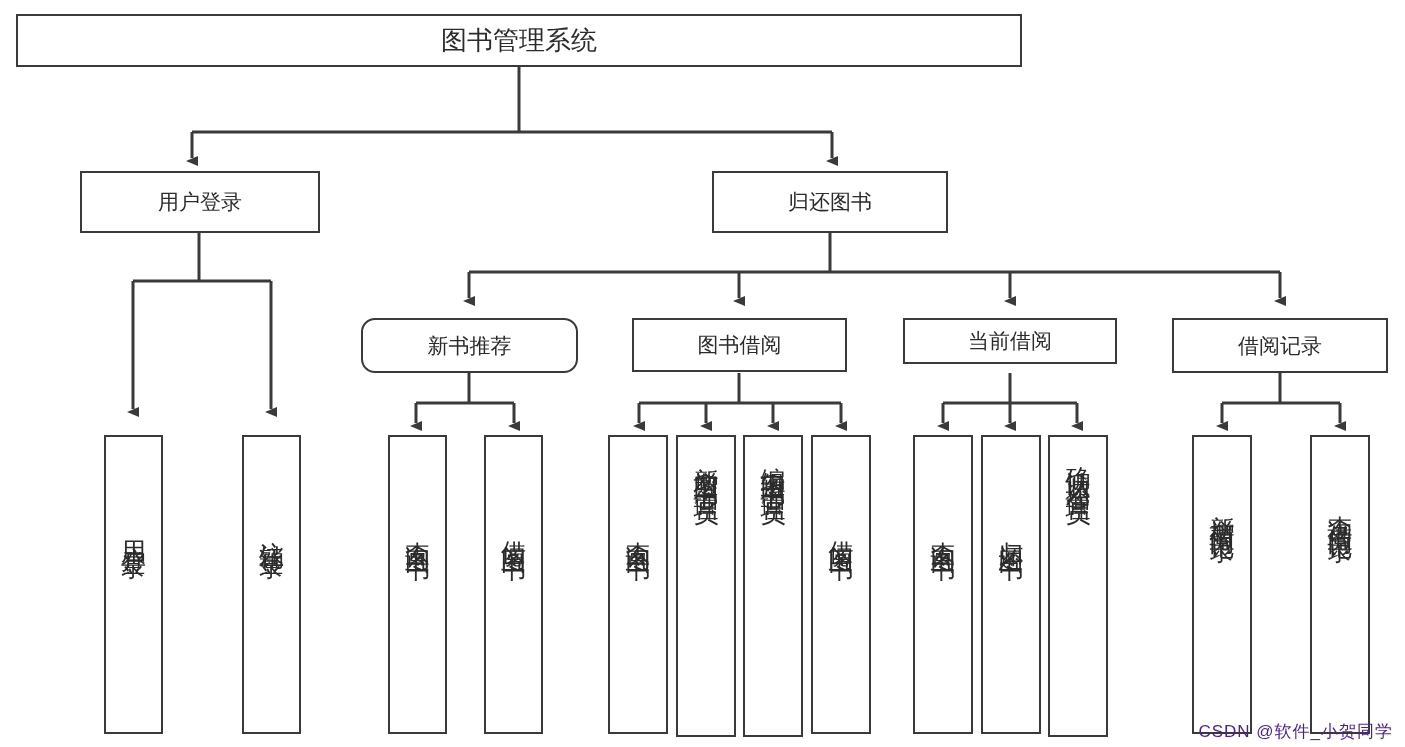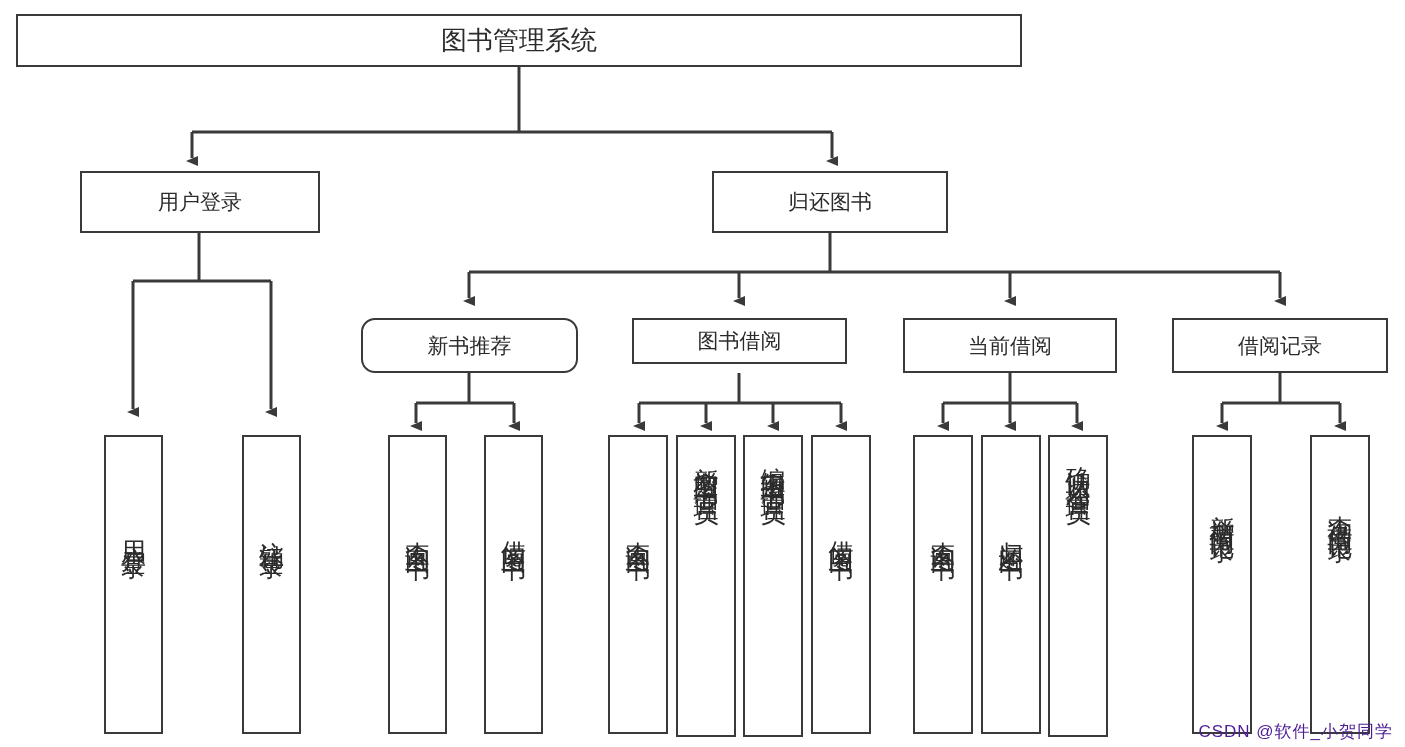--- a/index.html
+++ b/index.html
@@ -128,25 +128,25 @@
   </div>
 
   <div class="node h-node" style="left:712px;top:171px;width:236px;height:62px;">
     <span class="lbl">归还图书</span>
   </div>
 
   <div class="node h-node" style="left:361px;top:318px;width:217px;height:55px;border-radius:14px;">
     <span class="lbl">新书推荐</span>
   </div>
 
-  <div class="node h-node" style="left:632px;top:318px;width:215px;height:46px;">
+  <div class="node h-node" style="left:632px;top:318px;width:215px;height:54px;">
     <span class="lbl">图书借阅</span>
   </div>
 
-  <div class="node h-node" style="left:903px;top:318px;width:214px;height:55px;">
+  <div class="node h-node" style="left:903px;top:318px;width:214px;height:46px;">
     <span class="lbl">当前借阅</span>
   </div>
 
   <div class="node h-node" style="left:1172px;top:318px;width:216px;height:55px;">
     <span class="lbl">借阅记录</span>
   </div>
 
   <div class="node v-node mid" style="left:104px;top:435px;width:59px;height:299px;">
     <span class="lbl">用户登录</span>
   </div>

